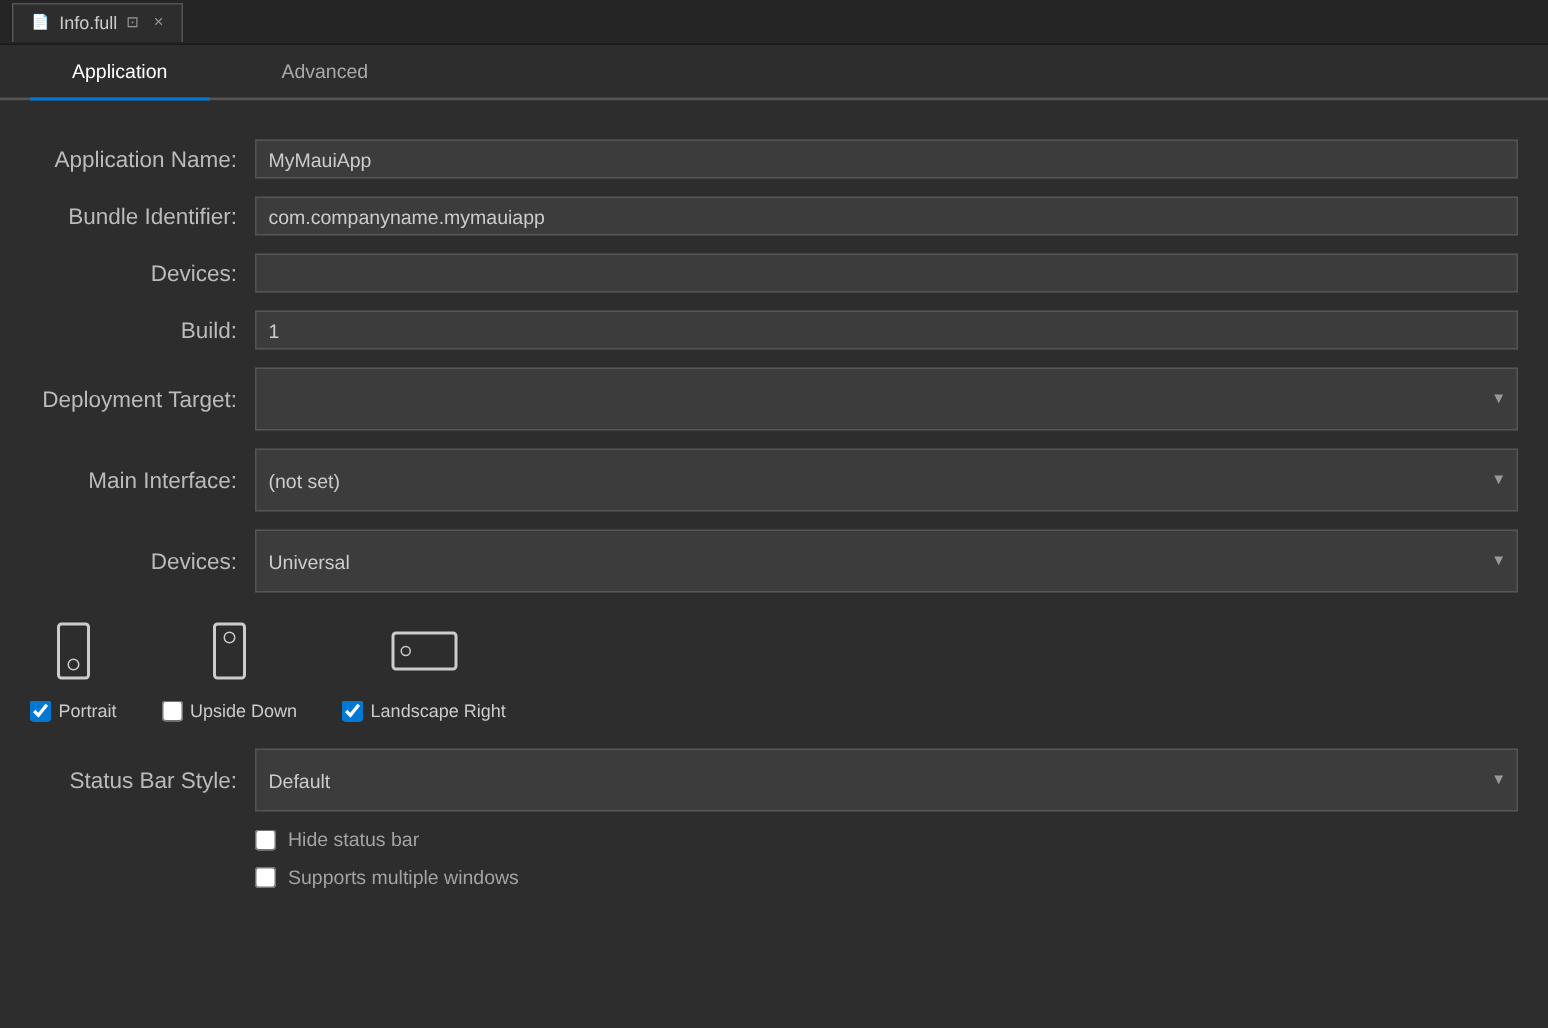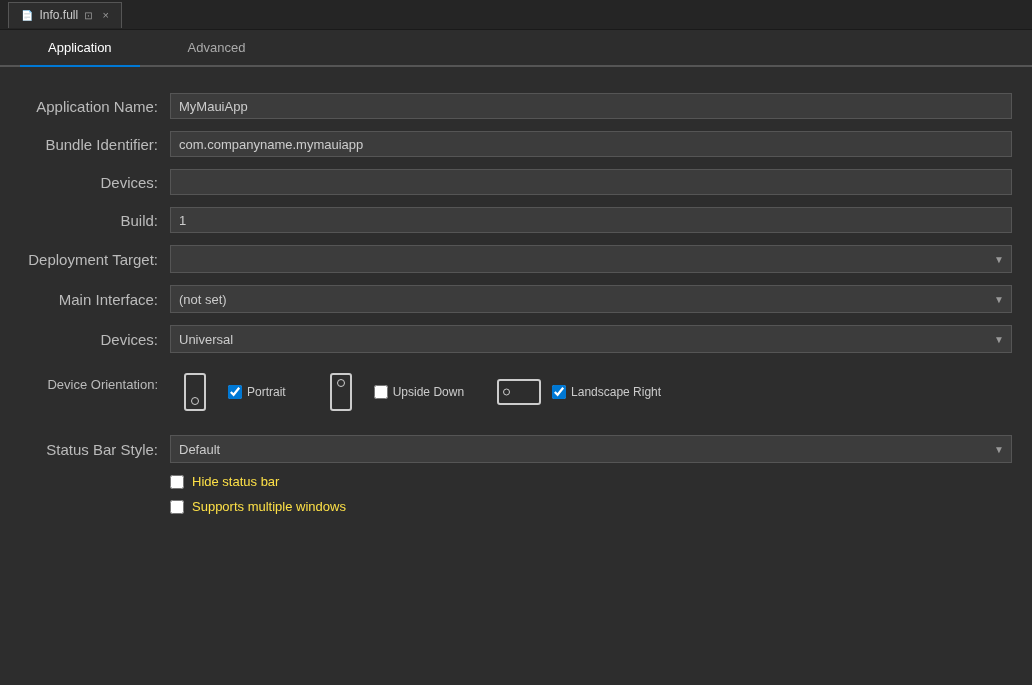--- a/index.html
+++ b/index.html
@@ -108,21 +108,21 @@
       flex: 1;
       position: relative;
     }
     .form-select {
       width: 100%;
       background: #3c3c3c;
       border: 1px solid #555;
       color: #ccc;
       padding: 4px 24px 4px 8px;
       font-size: 13px;
-      height: 28px;
+      height: 42px;
       appearance: none;
       outline: none;
       cursor: pointer;
     }
     .select-arrow {
       position: absolute;
       right: 8px;
       top: 50%;
       transform: translateY(-50%);
       color: #999;
@@ -145,20 +145,21 @@
       padding-right: 12px;
       padding-top: 10px;
     }
     .orientation-options {
       display: flex;
       gap: 30px;
       align-items: flex-start;
     }
     .orientation-item {
       display: flex;
+      flex-direction: column;
       align-items: center;
       gap: 8px;
     }
     .orientation-icon {
       width: 50px;
       height: 50px;
       display: flex;
       align-items: center;
       justify-content: center;
     }
@@ -267,21 +268,21 @@
       padding: 5px 20px 5px 170px;
       gap: 8px;
     }
     .checkbox-row input[type="checkbox"] {
       width: 14px;
       height: 14px;
       cursor: pointer;
       accent-color: #0078d4;
     }
     .checkbox-label {
-      color: #fde047;
+      color: #a3a3a3;
       font-size: 13px;
     }
 
     
     .status-bar-row {
       margin-top: 4px;
     }
   </style>
 </head>
 <body>
@@ -346,21 +347,20 @@
     <label class="form-label">Devices:</label>
     <div class="form-select-wrapper">
       <select class="form-select">
         <option value="universal">Universal</option>
       </select>
       <span class="select-arrow">▼</span>
     </div>
   </div>
 
   <div class="orientation-row">
-    <div class="orientation-label">Device Orientation:</div>
     <div class="orientation-options">
 
       <div class="orientation-item">
         <div class="orientation-icon">
           <div class="icon-portrait"></div>
         </div>
         <div class="orientation-check-row">
           <input type="checkbox" checked="" style="">
           <span>Portrait</span>
         </div>

